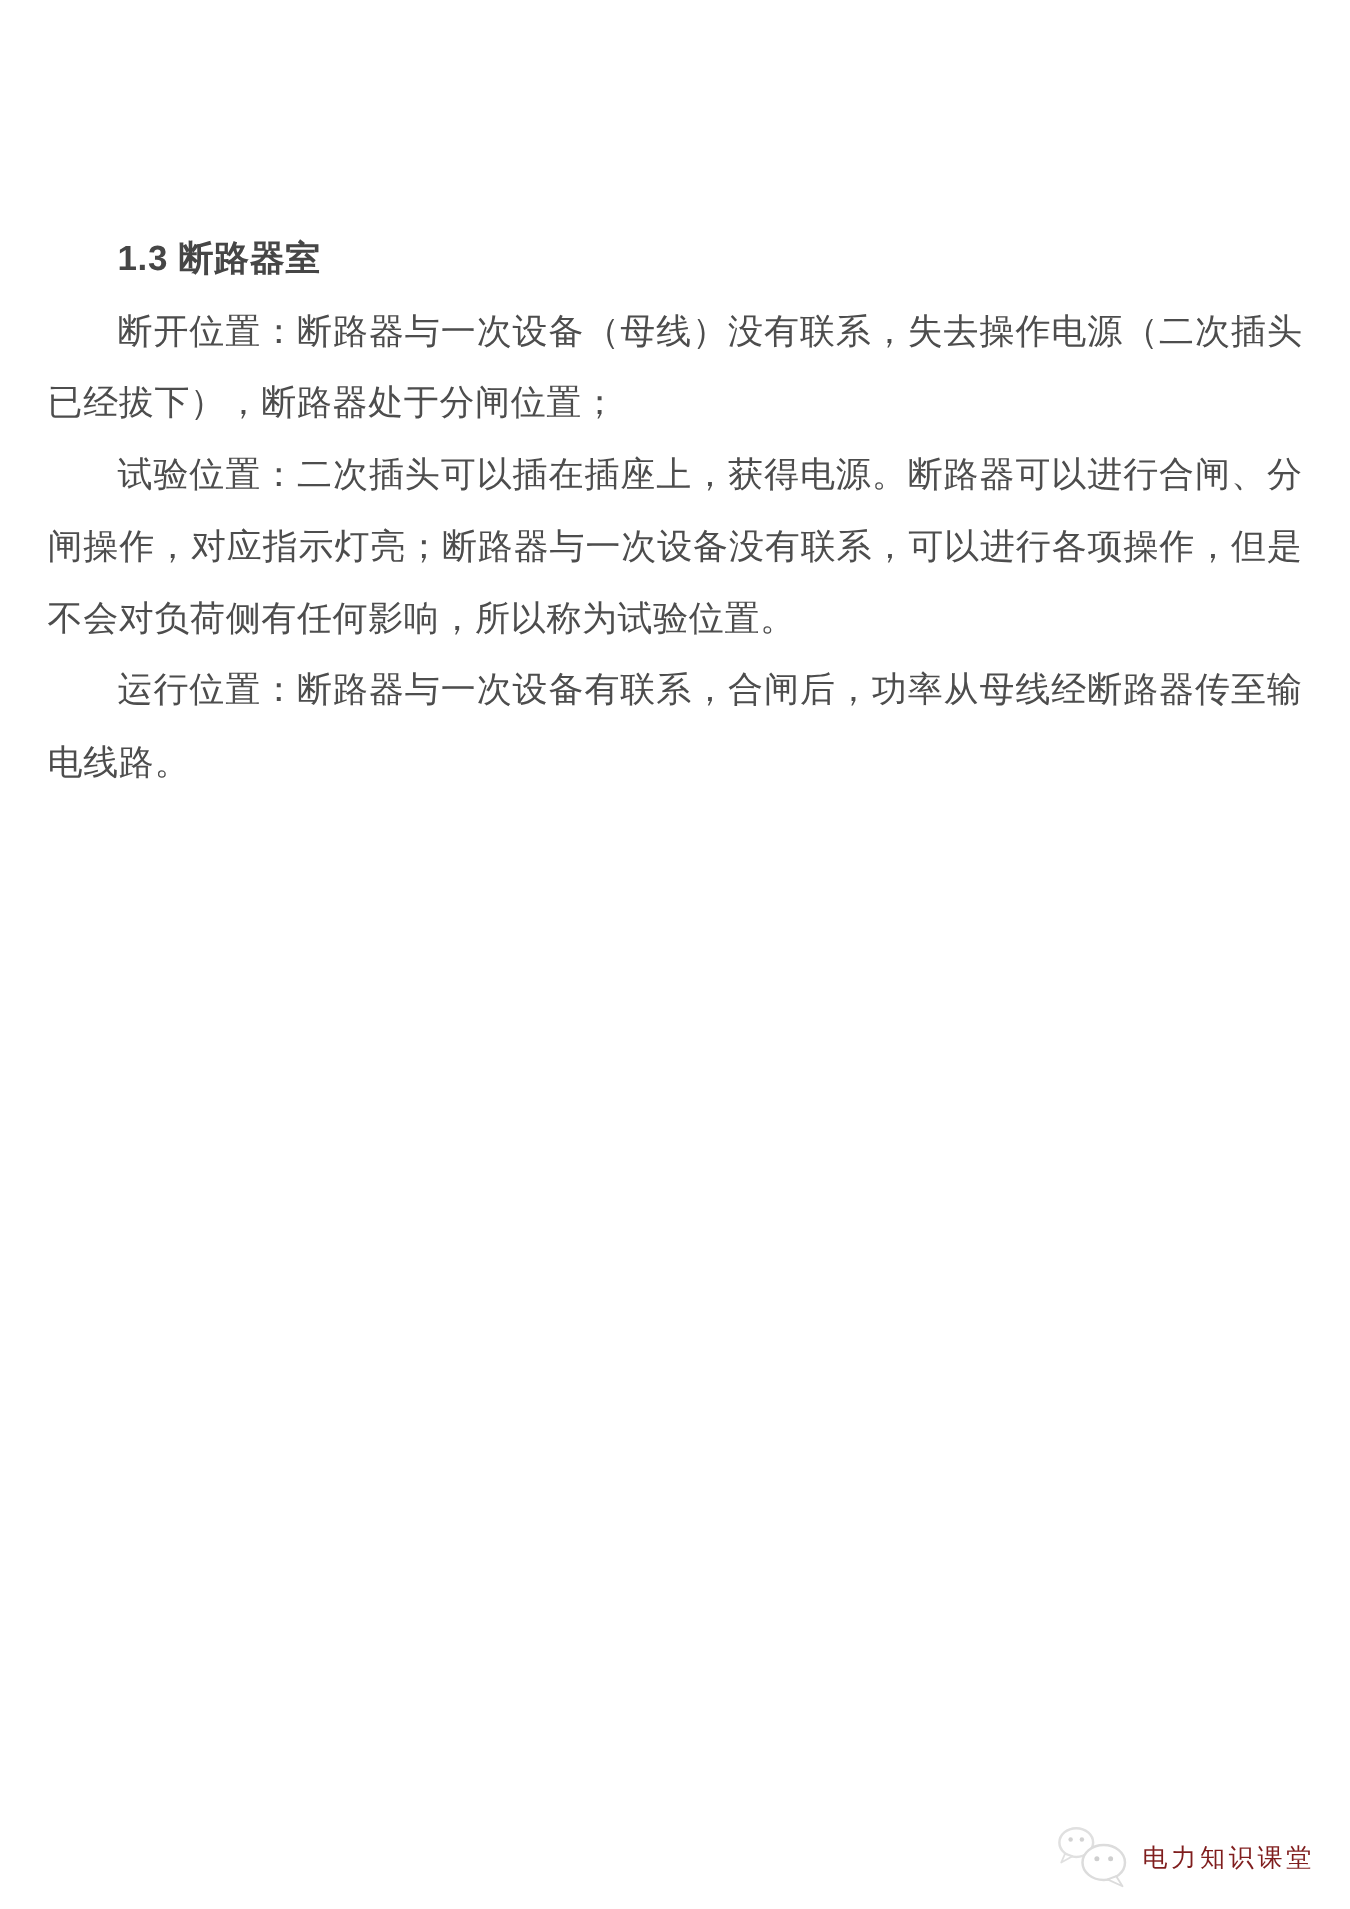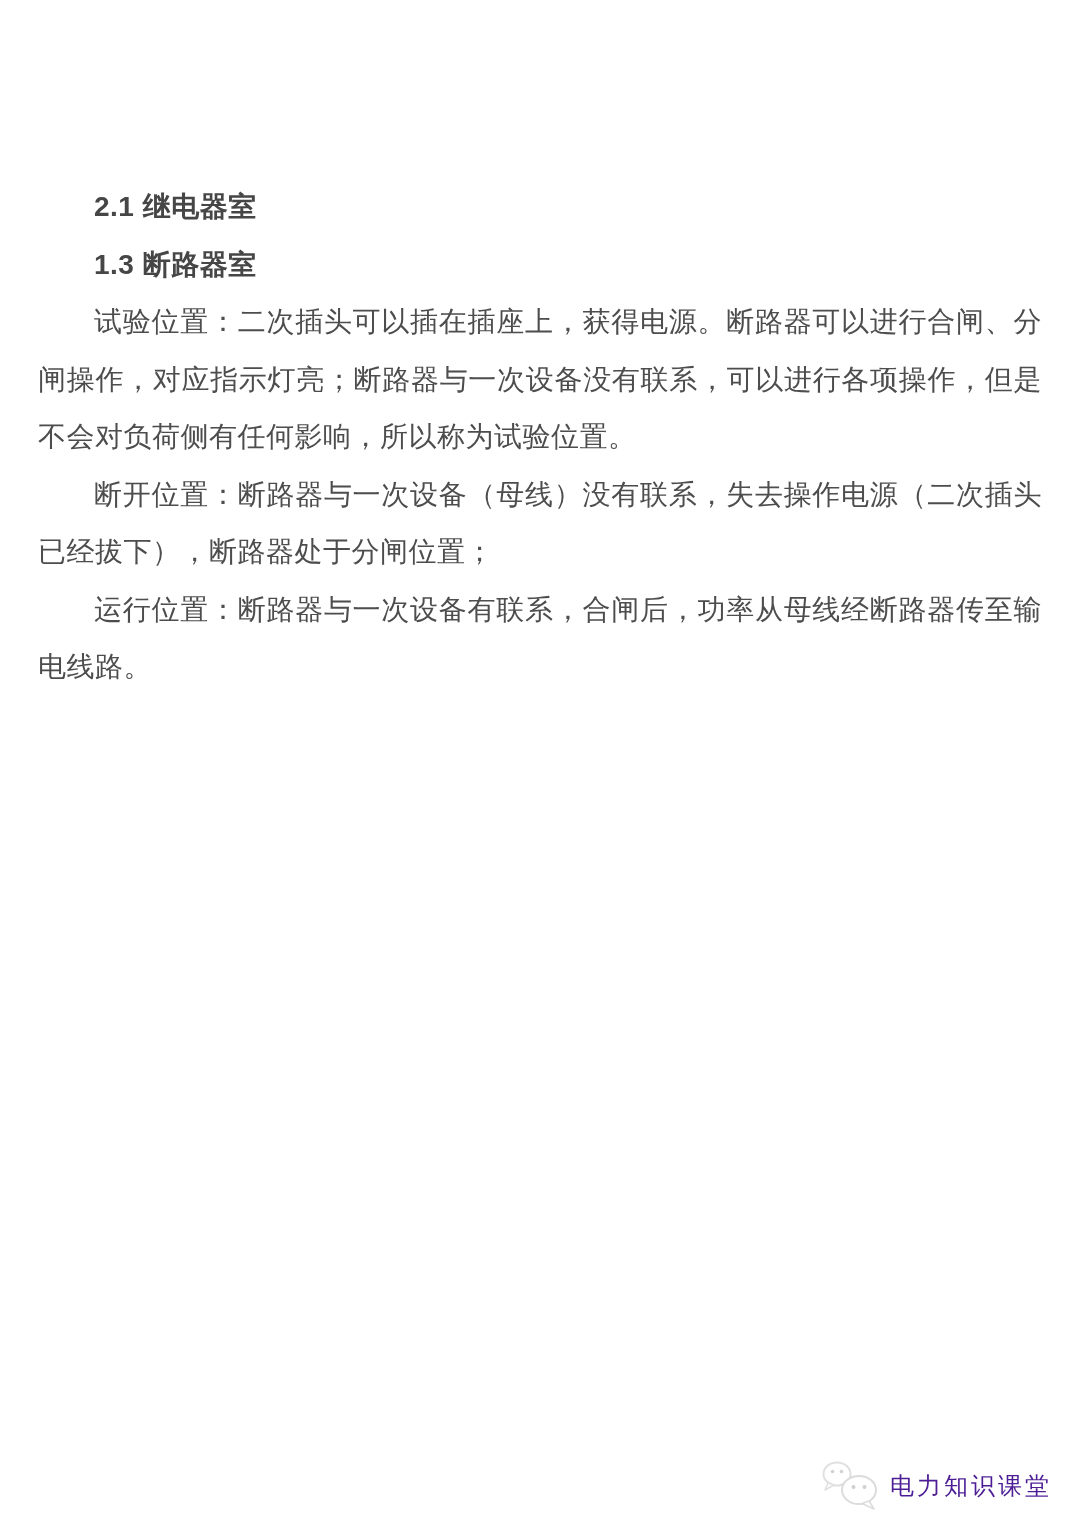--- a/index.html
+++ b/index.html
@@ -38,37 +38,36 @@
   }
   .watermark {
     position: absolute;
     right: 28px;
     bottom: 14px;
     display: flex;
     align-items: center;
     gap: 6px;
   }
   .watermark .wm-text {
-    color: #4c1d95;
-    font-size: 24px;
+    color: #7f1d1d;
+    font-size: 20px;
     letter-spacing: 3px;
     white-space: nowrap;
   }
   .wm-icon svg {
     display: block;
   }
 </style>
 </head>
 <body>
 
 <div class="doc">
-  <p class="heading">2.1 继电器室</p>
   <p class="heading">1.3 断路器室</p>
+  <p>断开位置：断路器与一次设备（母线）没有联系，失去操作电源（二次插头已经拔下），断路器处于分闸位置；</p>
   <p>试验位置：二次插头可以插在插座上，获得电源。断路器可以进行合闸、分闸操作，对应指示灯亮；断路器与一次设备没有联系，可以进行各项操作，但是不会对负荷侧有任何影响，所以称为试验位置。</p>
-  <p>断开位置：断路器与一次设备（母线）没有联系，失去操作电源（二次插头已经拔下），断路器处于分闸位置；</p>
   <p>运行位置：断路器与一次设备有联系，合闸后，功率从母线经断路器传至输电线路。</p>
 </div>
 
 <div class="watermark">
   <span class="wm-icon">
     <svg width="64" height="54" viewBox="0 0 64 54" xmlns="http://www.w3.org/2000/svg">
 
       <ellipse cx="17" cy="15" rx="13.5" ry="11.5" fill="#ffffff" stroke="#e0e0e0" stroke-width="2"></ellipse>
       <path d="M8 24 L5 31 L14 26 Z" fill="#ffffff" stroke="#e0e0e0" stroke-width="1.5" stroke-linejoin="round"></path>
       <circle cx="12.5" cy="12.5" r="1.8" fill="#d2d2d2"></circle>

